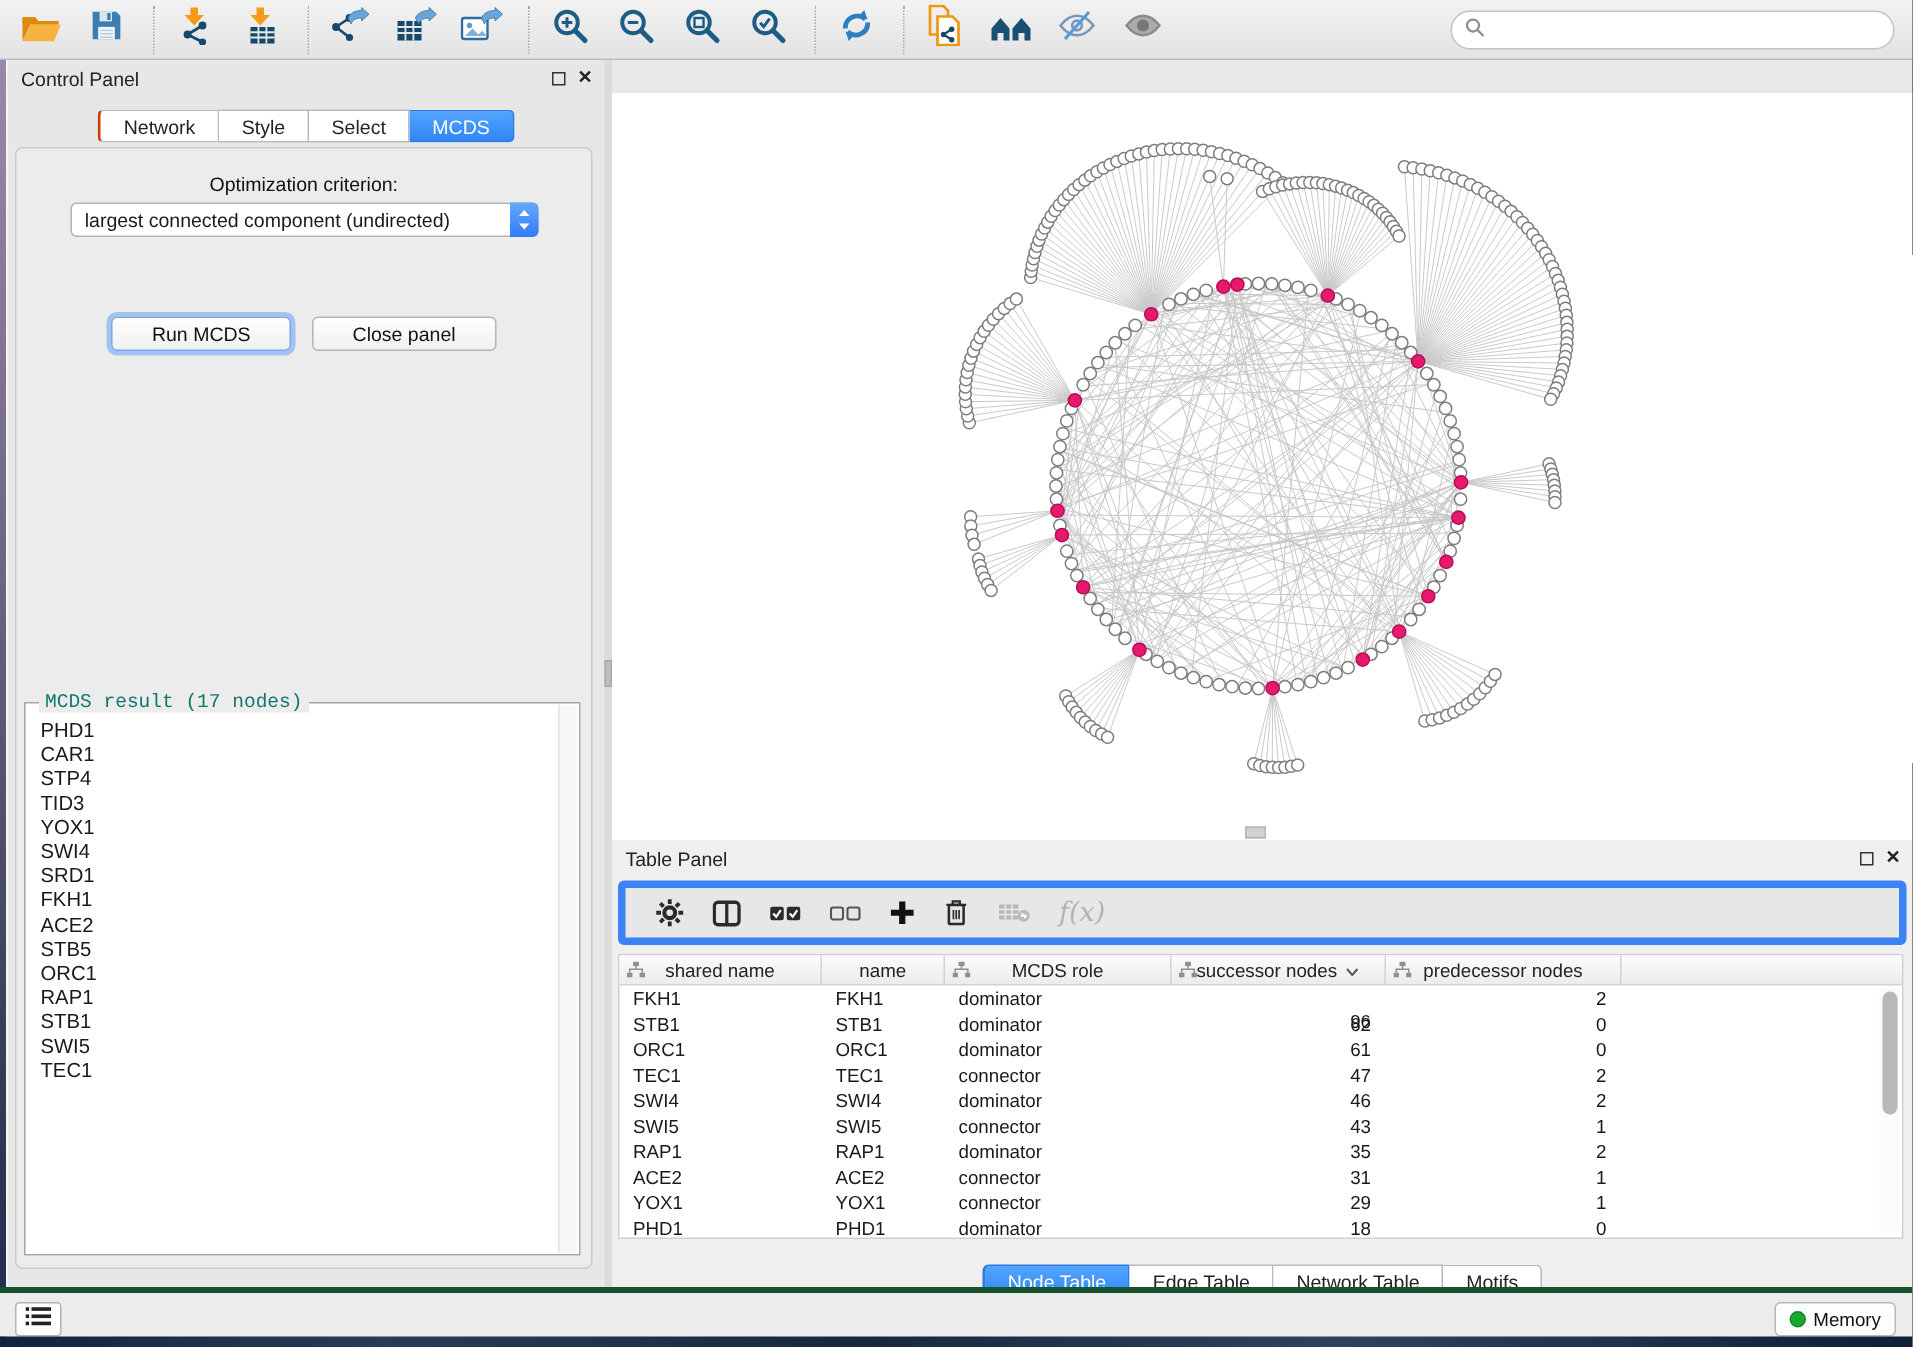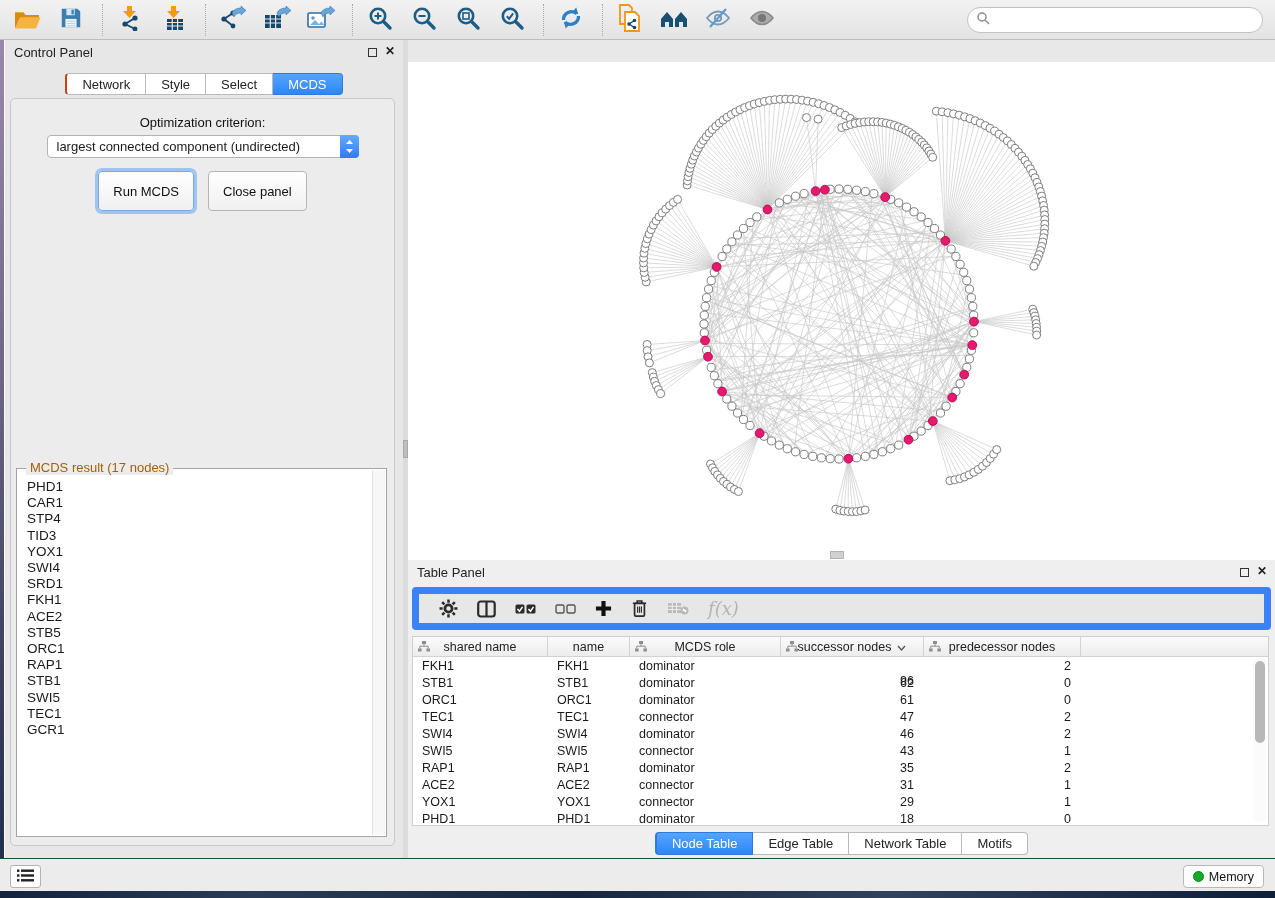--- a/index.html
+++ b/index.html
@@ -42,27 +42,27 @@
   .inner-panel{position:absolute;left:5px;right:8px;top:58px;bottom:12px;
     background:#ececec;border:1px solid #c9c9c9;border-radius:5px;}
   .opt-label{position:absolute;left:0;right:0;top:16px;text-align:center;font-size:13px;color:#111;}
   .dropdown{position:absolute;left:50%;transform:translateX(-50%);top:36px;width:312px;height:23px;
     background:#fff;border:1px solid #b3b3b3;border-radius:4px;display:flex;align-items:center;
     font-size:13px;padding-left:9px;}
   .dropdown .dd-text{flex:1;white-space:nowrap;overflow:hidden;}
   .stepper{width:19px;height:23px;margin:-1px -1px -1px 0;border-radius:0 4px 4px 0;
     background:linear-gradient(#66a9fc,#2f7cf6);display:flex;align-items:center;justify-content:center;}
   .btn-row{position:absolute;left:0;right:0;top:72px;display:flex;justify-content:center;gap:14px;}
-  .mac-btn{font:13px "Liberation Sans",sans-serif;height:40px;padding:0 14px;background:linear-gradient(#fff,#f0f0f0);
-    border:1px solid #b5b5b5;border-radius:4px;color:#111;}
+  .mac-btn{font:13px "Liberation Sans",sans-serif;height:23px;padding:0 26px;background:linear-gradient(#fff,#f0f0f0);
+    border:1px solid #b5b5b5;border-radius:4px;color:#111;margin-top:40px;}
   .mac-btn.focus{box-shadow:0 0 0 3px rgba(110,170,245,.6);border-color:#7aa8e0;}
 
   .result-box{position:absolute;left:5px;right:7px;top:369px;bottom:8px;
     border:1px solid #a5a5a5;background:#fff;}
-  .legend{position:absolute;top:-9px;left:9px;background:#ececec;padding:0 4px;font-size:13px;color:#a16207;}
+  .legend{position:absolute;top:-9px;left:9px;background:#ececec;padding:0 4px;font-size:13px;color:#0f766e;font-family:Liberation Mono, monospace;}
   .result-list{position:absolute;left:2px;top:10px;bottom:2px;right:16px;overflow:hidden;
     font-size:13.5px;line-height:16.2px;padding-left:8px;}
   .vtrack{position:absolute;top:1px;bottom:1px;right:1px;width:13px;background:#f7f7f7;border-left:1px solid #e2e2e2;}
 
   
   .v-split{position:absolute;left:403px;top:40px;width:5px;height:818px;background:#dcdcdc;}
   .v-handle{position:absolute;left:0;top:400px;width:5px;height:18px;background:#bfbfbf;border:1px solid #a8a8a8;}
   .h-split-handle{position:absolute;left:830px;top:551px;width:14px;height:8px;background:#d0d0d0;border:1px solid #b2b2b2;}
 
   
@@ -72,39 +72,39 @@
   .light{width:12px;height:12px;border-radius:50%;}
   .light.red{background:#fc5753;border:1px solid #df3e38;}
   .light.yellow{background:#fdbc40;border:1px solid #de9c2b;}
   .light.green{background:#33c748;border:1px solid #1da32f;}
   .net-title{position:absolute;left:0;right:0;top:3px;text-align:center;font-size:13px;color:#333;}
   .net-canvas{position:absolute;left:408px;top:62px;right:0;height:498px;background:#fff;}
 
   
   .table-panel{position:absolute;left:408px;top:560px;right:0;height:298px;background:#efefef;}
   .tp-toolbar{position:absolute;left:4px;right:4px;top:27px;height:43px;background:#e7e7e7;
-    border:7px solid #3b82f6;border-radius:4px;display:flex;align-items:center;gap:19px;padding-left:20px;}
+    border:5px solid #3b82f6;border-radius:4px;display:flex;align-items:center;gap:19px;padding-left:20px;}
   .tp-ic{display:flex;align-items:center;justify-content:center;}
   .fx{font-family:"DejaVu Serif",serif;font-style:italic;font-size:18px;color:#b3b3b3;}
   .node-table{position:absolute;left:4px;right:6px;top:76px;height:190px;background:#fff;border:1px solid #cfcfcf;}
   .t-head{display:flex;height:20px;background:linear-gradient(#fbfbfb,#ececec);border-bottom:1px solid #d2d2d2;}
   .th{position:relative;border-right:1px solid #d2d2d2;display:flex;align-items:center;justify-content:center;
      font-size:12.5px;color:#222;}
   .col-ic{position:absolute;left:5px;top:4px;}
   .sort-ic{margin-left:6px;}
   .tr{display:flex;height:17px;align-items:center;}
   .td{font-size:12.5px;padding-left:9px;white-space:nowrap;overflow:hidden;}
   .td.num{text-align:right;padding-left:0;padding-right:10px;}
   .t-scroll{position:absolute;right:2px;top:22px;bottom:4px;width:13px;background:#fbfbfb;}
   .t-thumb{position:absolute;left:1.5px;top:2px;width:10px;height:82px;background:#b8b8b8;border-radius:5px;}
-  .table-tabs{position:absolute;left:0;right:0;top:272px;display:flex;justify-content:center;}
+  .table-tabs{position:absolute;left:0;right:0;top:283px;display:flex;justify-content:center;}
   .table-tabs .seg-tab{height:23px;}
 
   
-  .status-bar{position:absolute;left:0;top:858px;width:1275px;height:33px;background:#ececec;border-top:1px solid #14532d;}
+  .status-bar{position:absolute;left:0;top:858px;width:1275px;height:33px;background:#ececec;border-top:4px solid #14532d;}
   .list-btn{position:absolute;left:10px;top:6px;width:31px;height:23px;background:#fdfdfd;border:1px solid #b3b3b3;
     border-radius:3px;display:flex;align-items:center;justify-content:center;}
   .mem-btn{position:absolute;right:11px;top:6px;height:23px;background:#fdfdfd;border:1px solid #b8b8b8;border-radius:4px;
     display:flex;align-items:center;gap:5px;padding:0 9px;font-size:12.5px;color:#111;}
   .mem-dot{width:11px;height:11px;border-radius:50%;background:#18a82d;border:1px solid #0d8a20;}
 </style>
 </head>
 <body>
 
 <div class="app">
@@ -309,21 +309,20 @@
             <div>SWI4</div>
             <div>SRD1</div>
             <div>FKH1</div>
             <div>ACE2</div>
             <div>STB5</div>
             <div>ORC1</div>
             <div>RAP1</div>
             <div>STB1</div>
             <div>SWI5</div>
             <div>TEC1</div>
-            <div>GCR1</div>
           </div>
         <div class="vtrack"></div>
       </div>
     </div>
   </div>
 
   <div class="v-split">
       <div class="v-handle"></div>
     </div>
 

